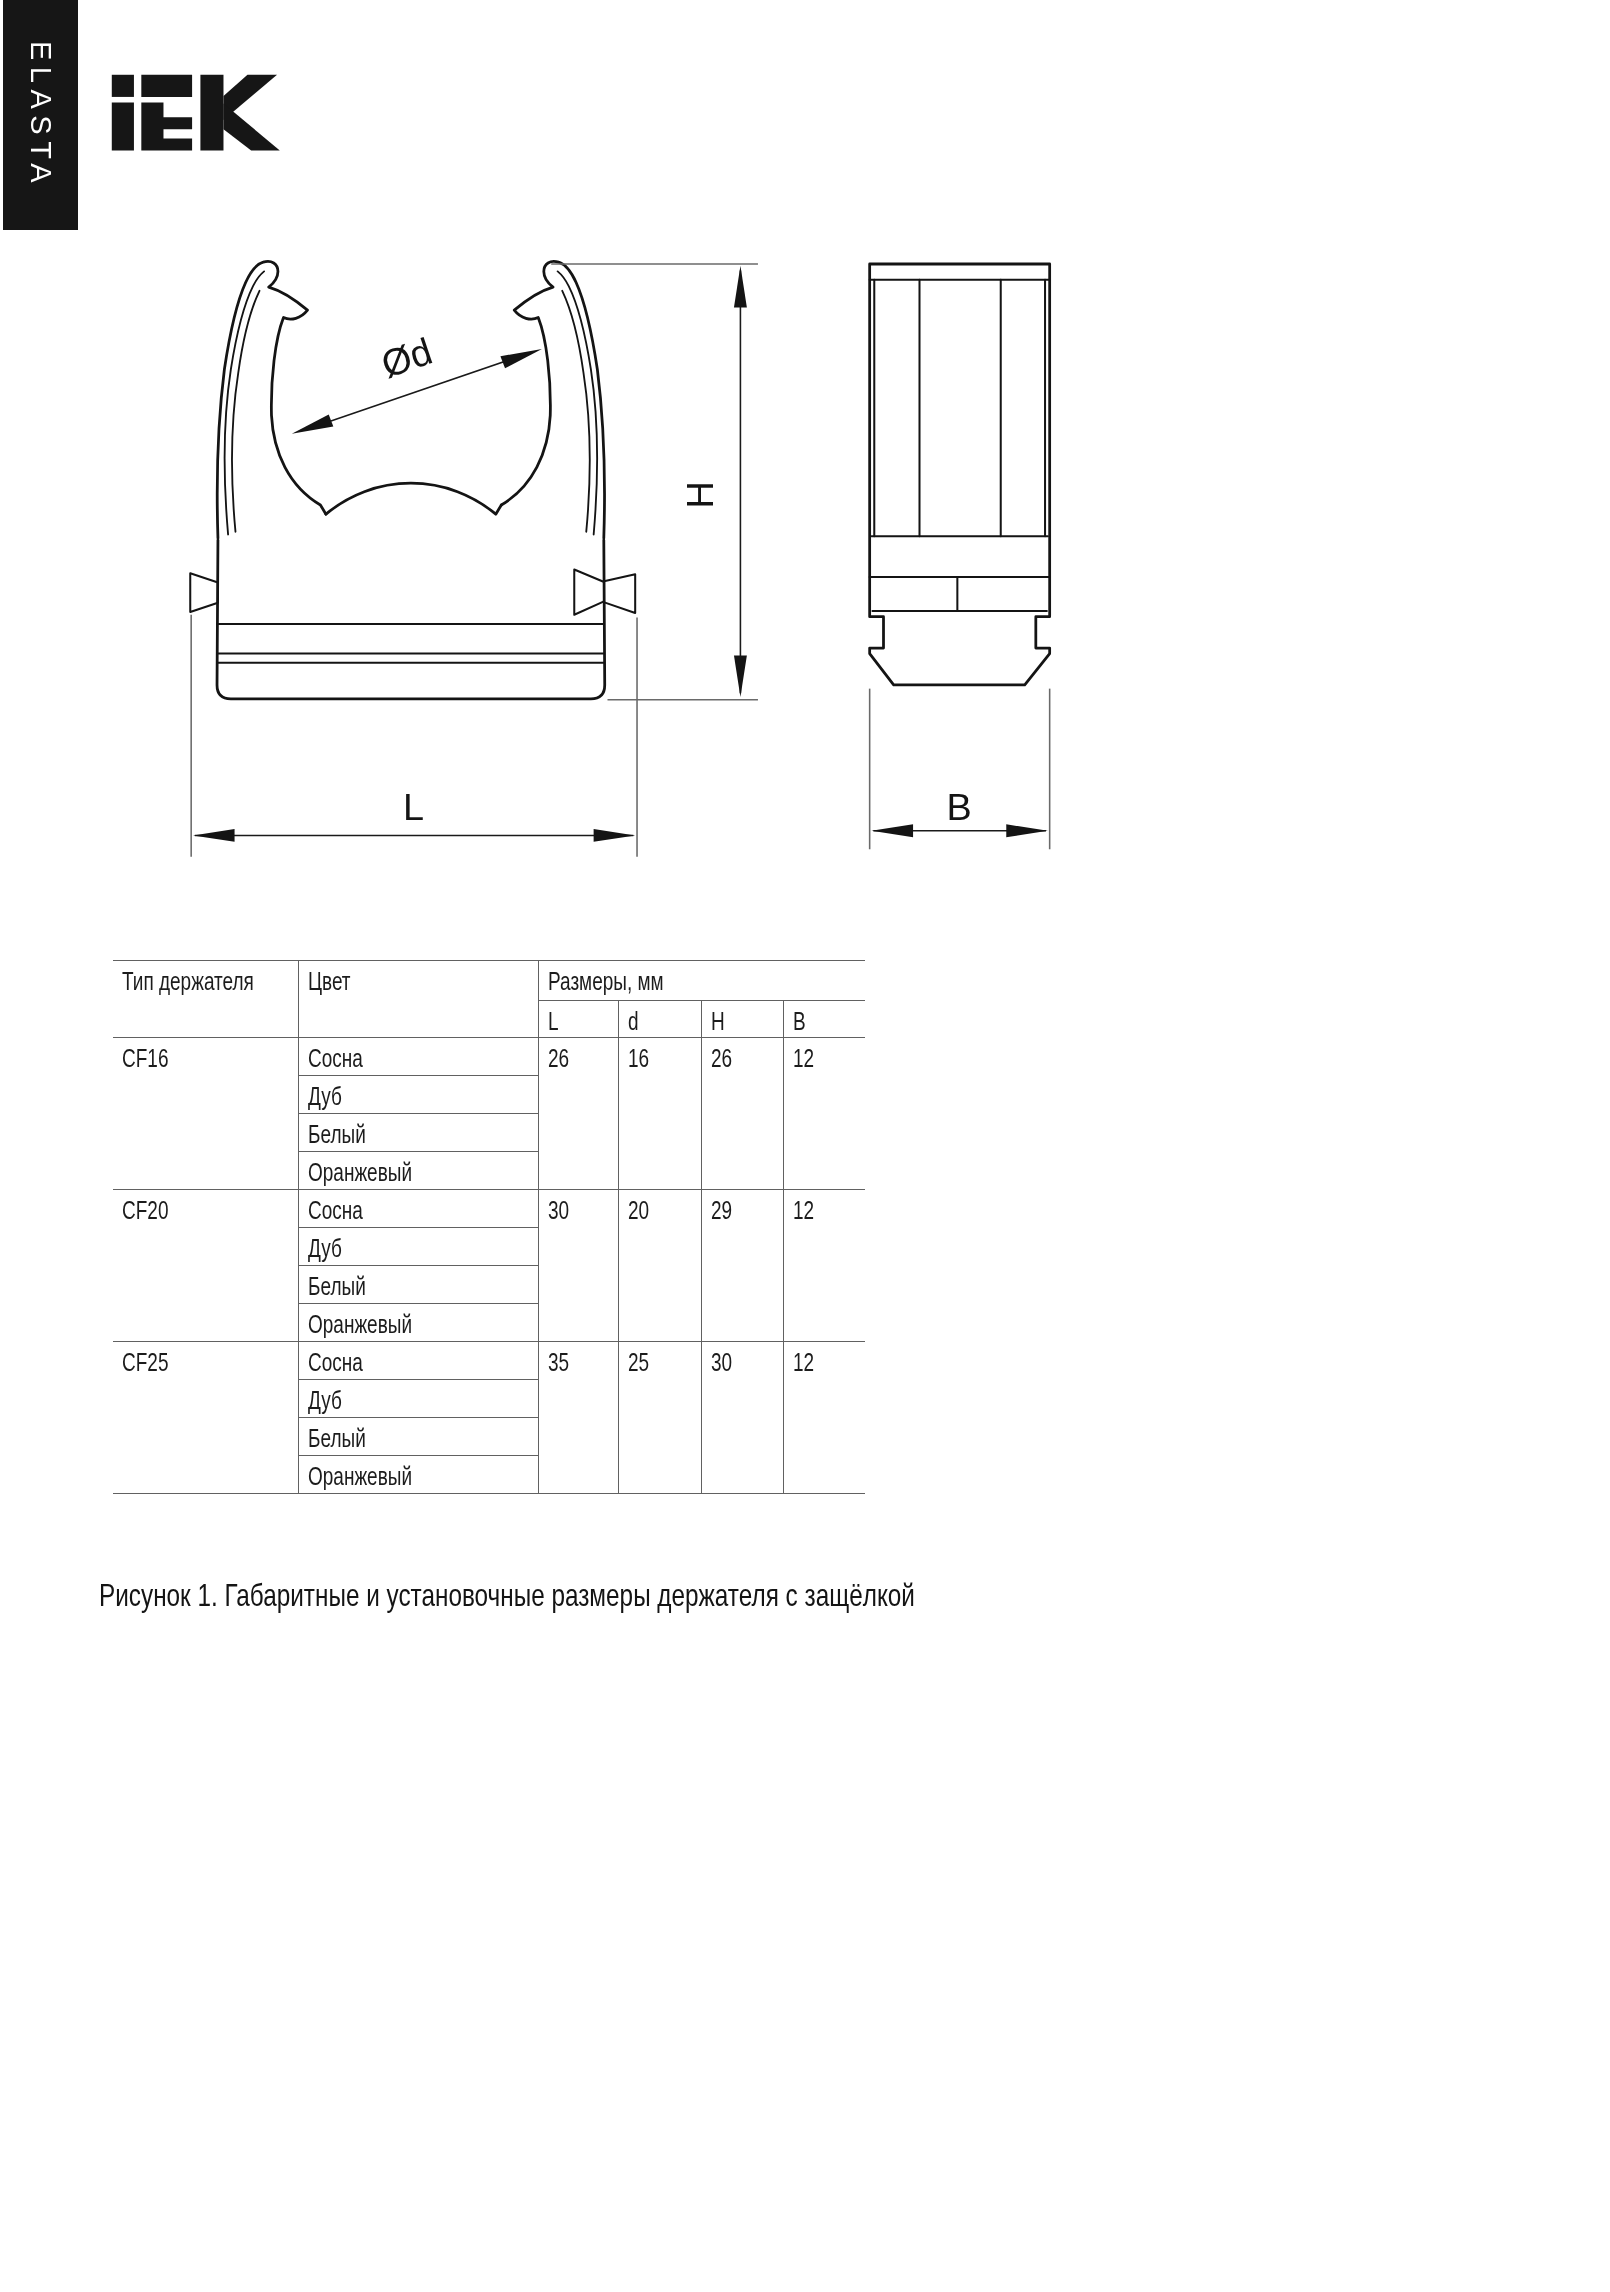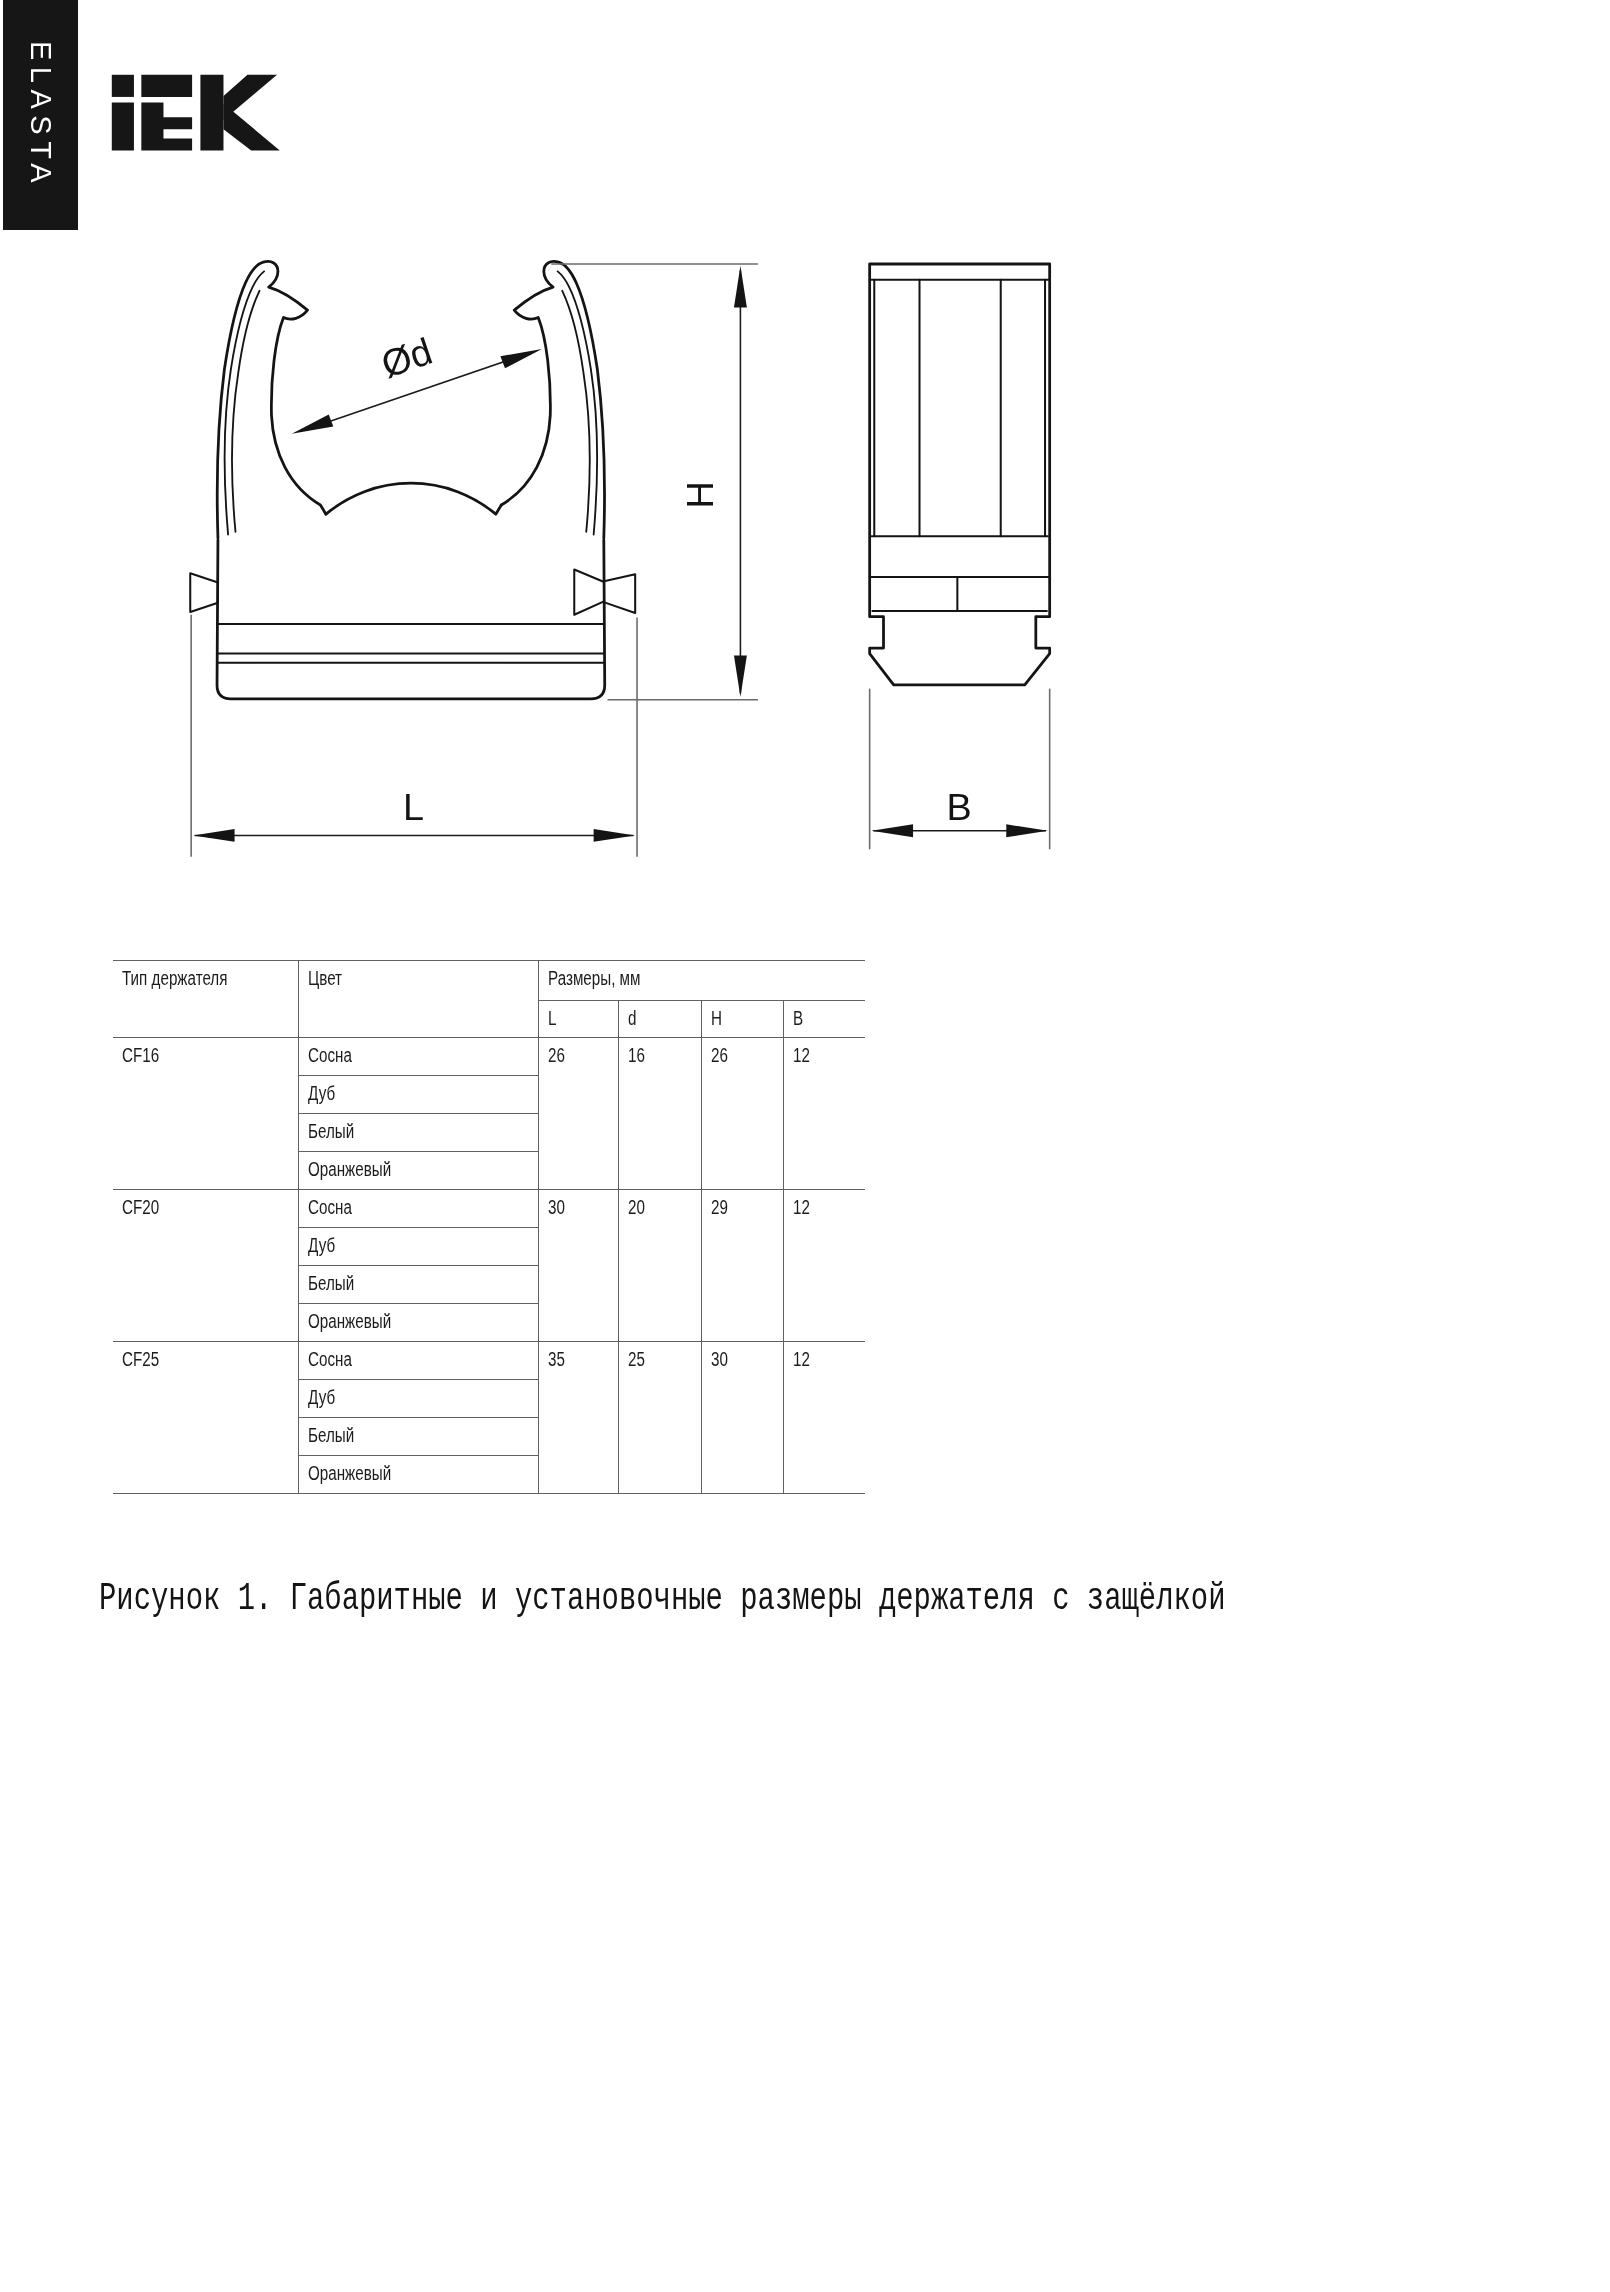--- a/index.html
+++ b/index.html
@@ -24,35 +24,35 @@
   .rib     { fill:none; stroke:#141414; stroke-width:2; stroke-linecap:round; }
   .dim     { fill:none; stroke:#1a1a1a; stroke-width:1.7; }
   .ext     { fill:none; stroke:#6a6a6a; stroke-width:1.7; }
   .head    { fill:#141414; stroke:none; }
   .dimlabel{ font-family:"Liberation Sans", sans-serif; font-size:41px; fill:#141414; }
   .logoshape { fill:#161616; stroke:none; }
   
   table.spec {
     position:absolute; left:113px; top:960px; width:752px;
     border-collapse:collapse; table-layout:fixed;
-    font-size:20px; color:#1c1c1c;
+    font-size:25px; color:#1c1c1c;
   }
   table.spec td, table.spec th {
     padding:5.5px 3.7px 0 9.2px; vertical-align:top; text-align:left;
     font-weight:400; line-height:1.15; overflow:hidden;
   }
   .bt { border-top:1.8px solid #616161; }
   .bb { border-bottom:1.8px solid #616161; }
   .br { border-right:1.8px solid #616161; }
   .bl { border-left:1.8px solid #616161; }
   .cx { display:inline-block; transform:scaleX(0.76); transform-origin:0 50%; white-space:nowrap; }
   
   .caption {
     position:absolute; left:99px; top:1576px;
-    font-size:38px; line-height:1.2; color:#141414;font-family:Liberation Mono, monospace;
+    font-size:32px; line-height:1.2; color:#141414;
   }
 </style>
 </head>
 <body>
 
 <div id="page">
 
   <div class="banner">
     <span class="vtext">ELASTA</span>
   </div>

